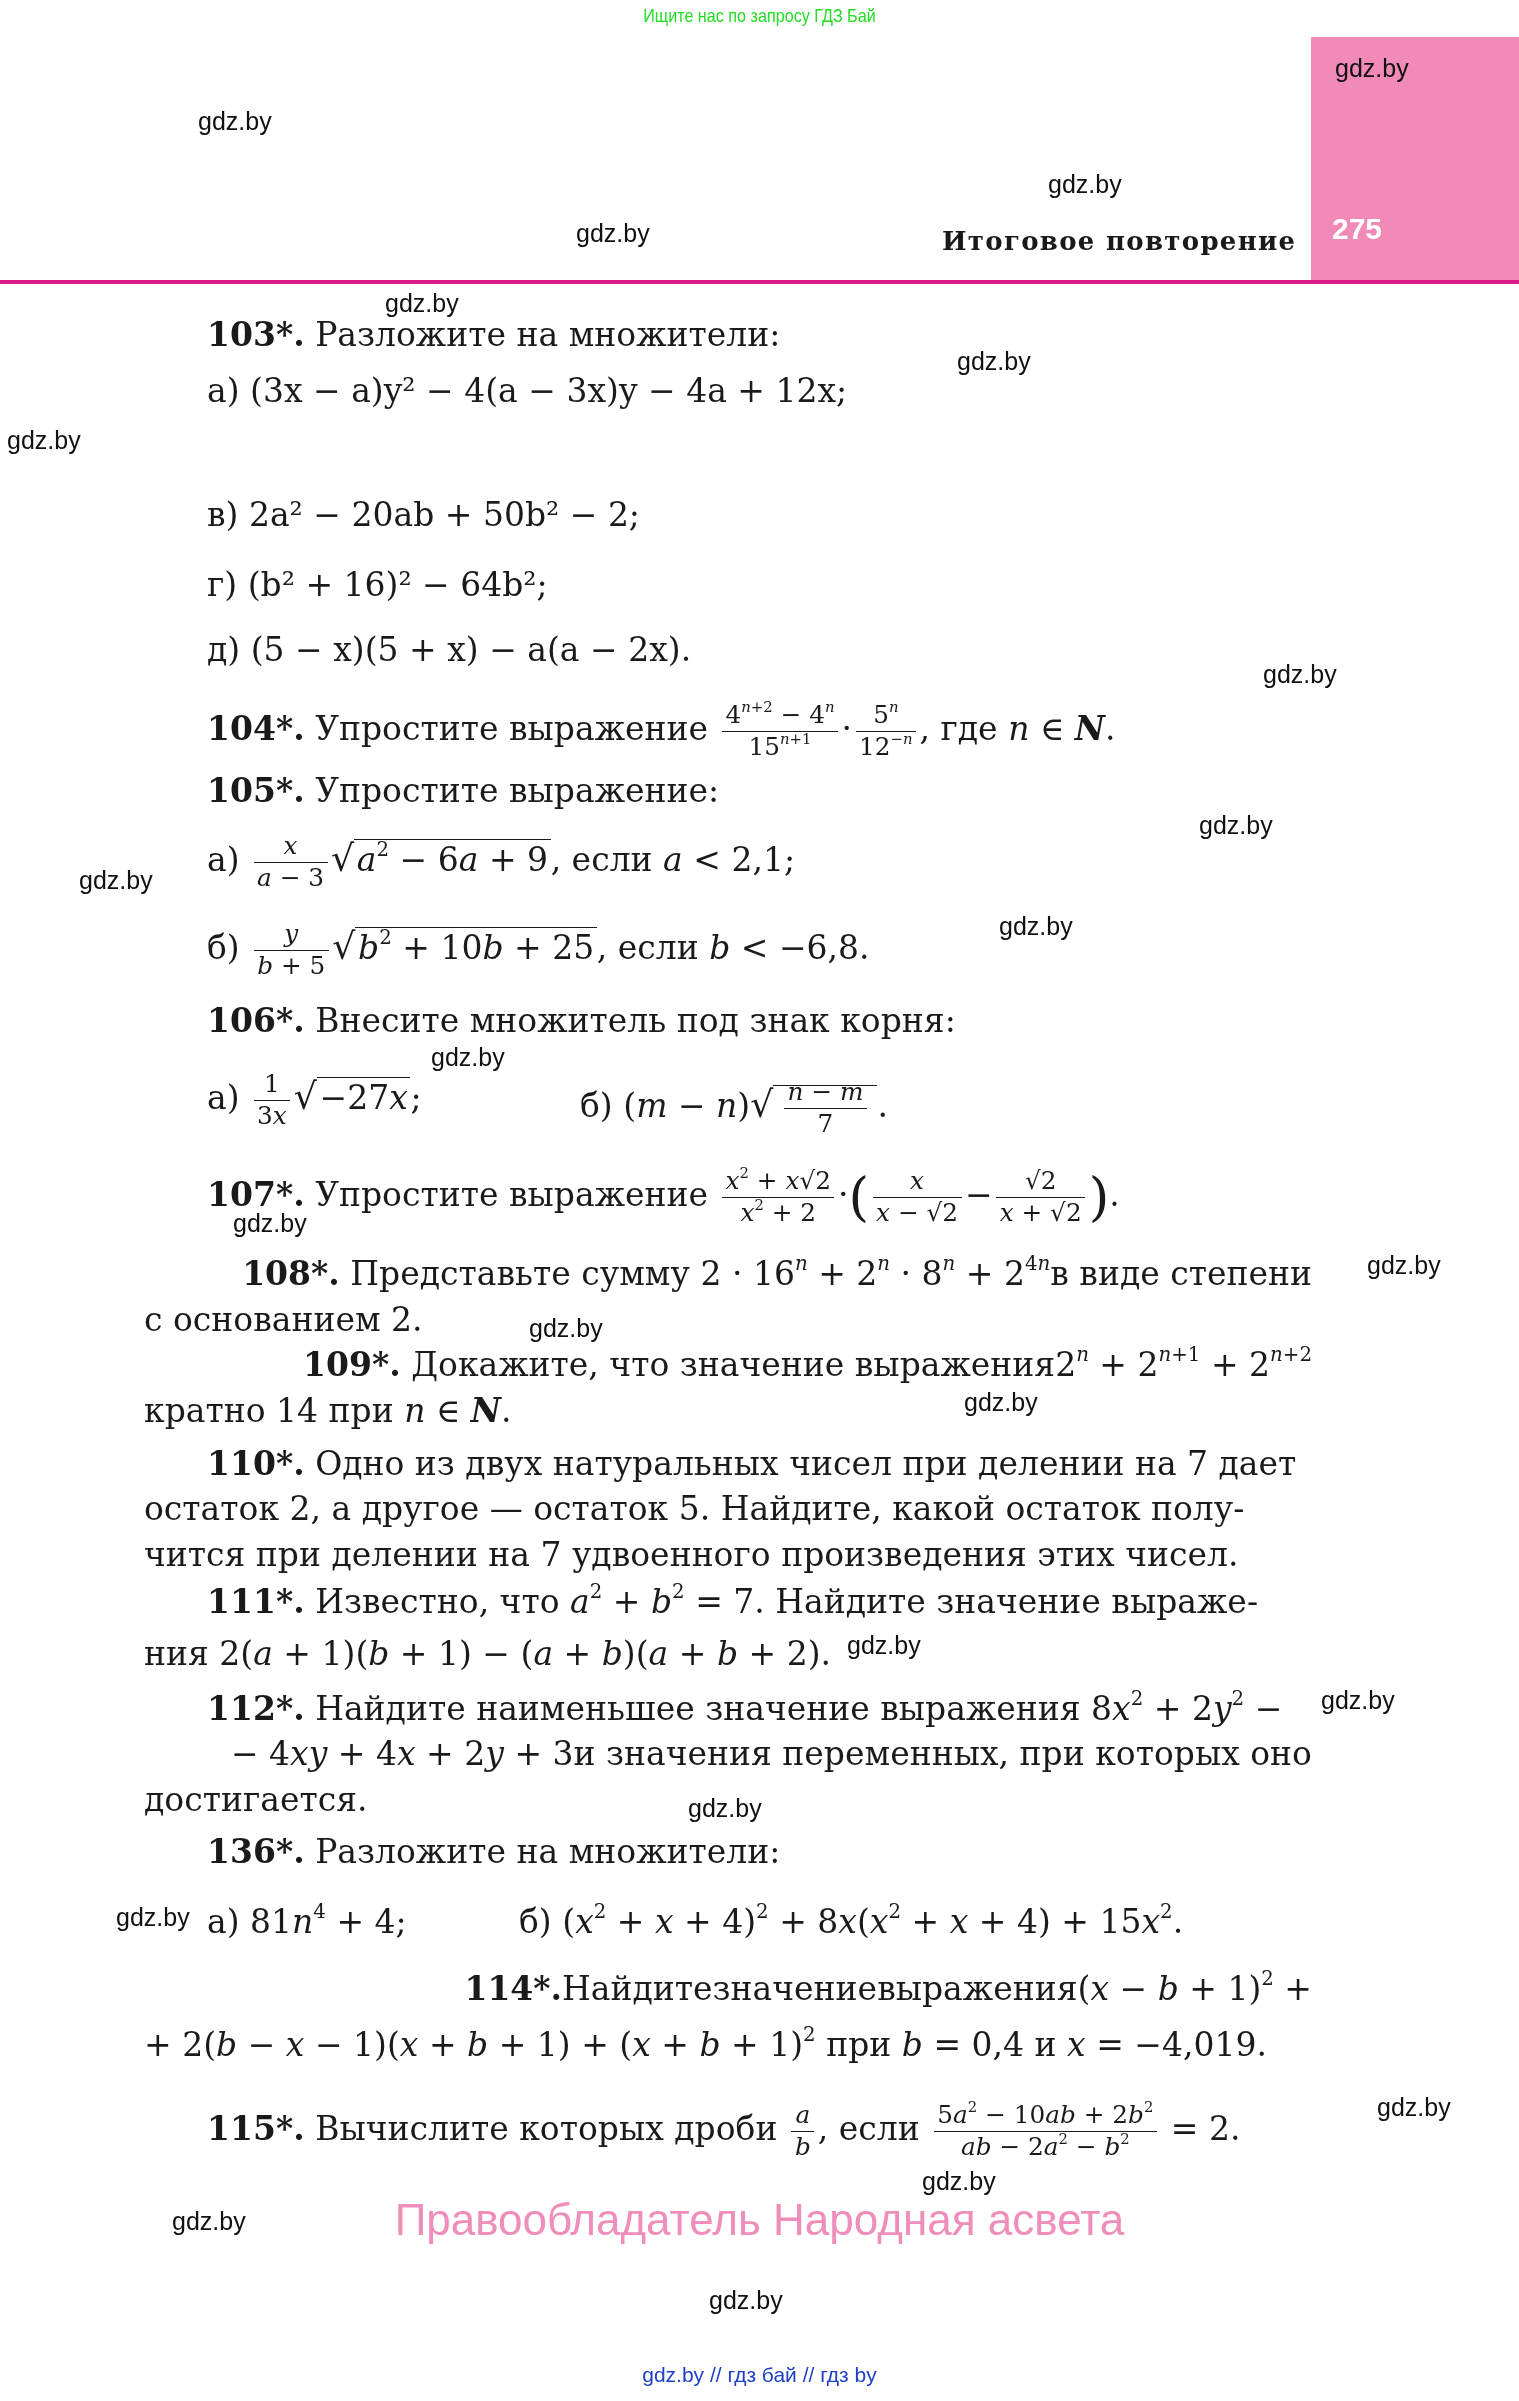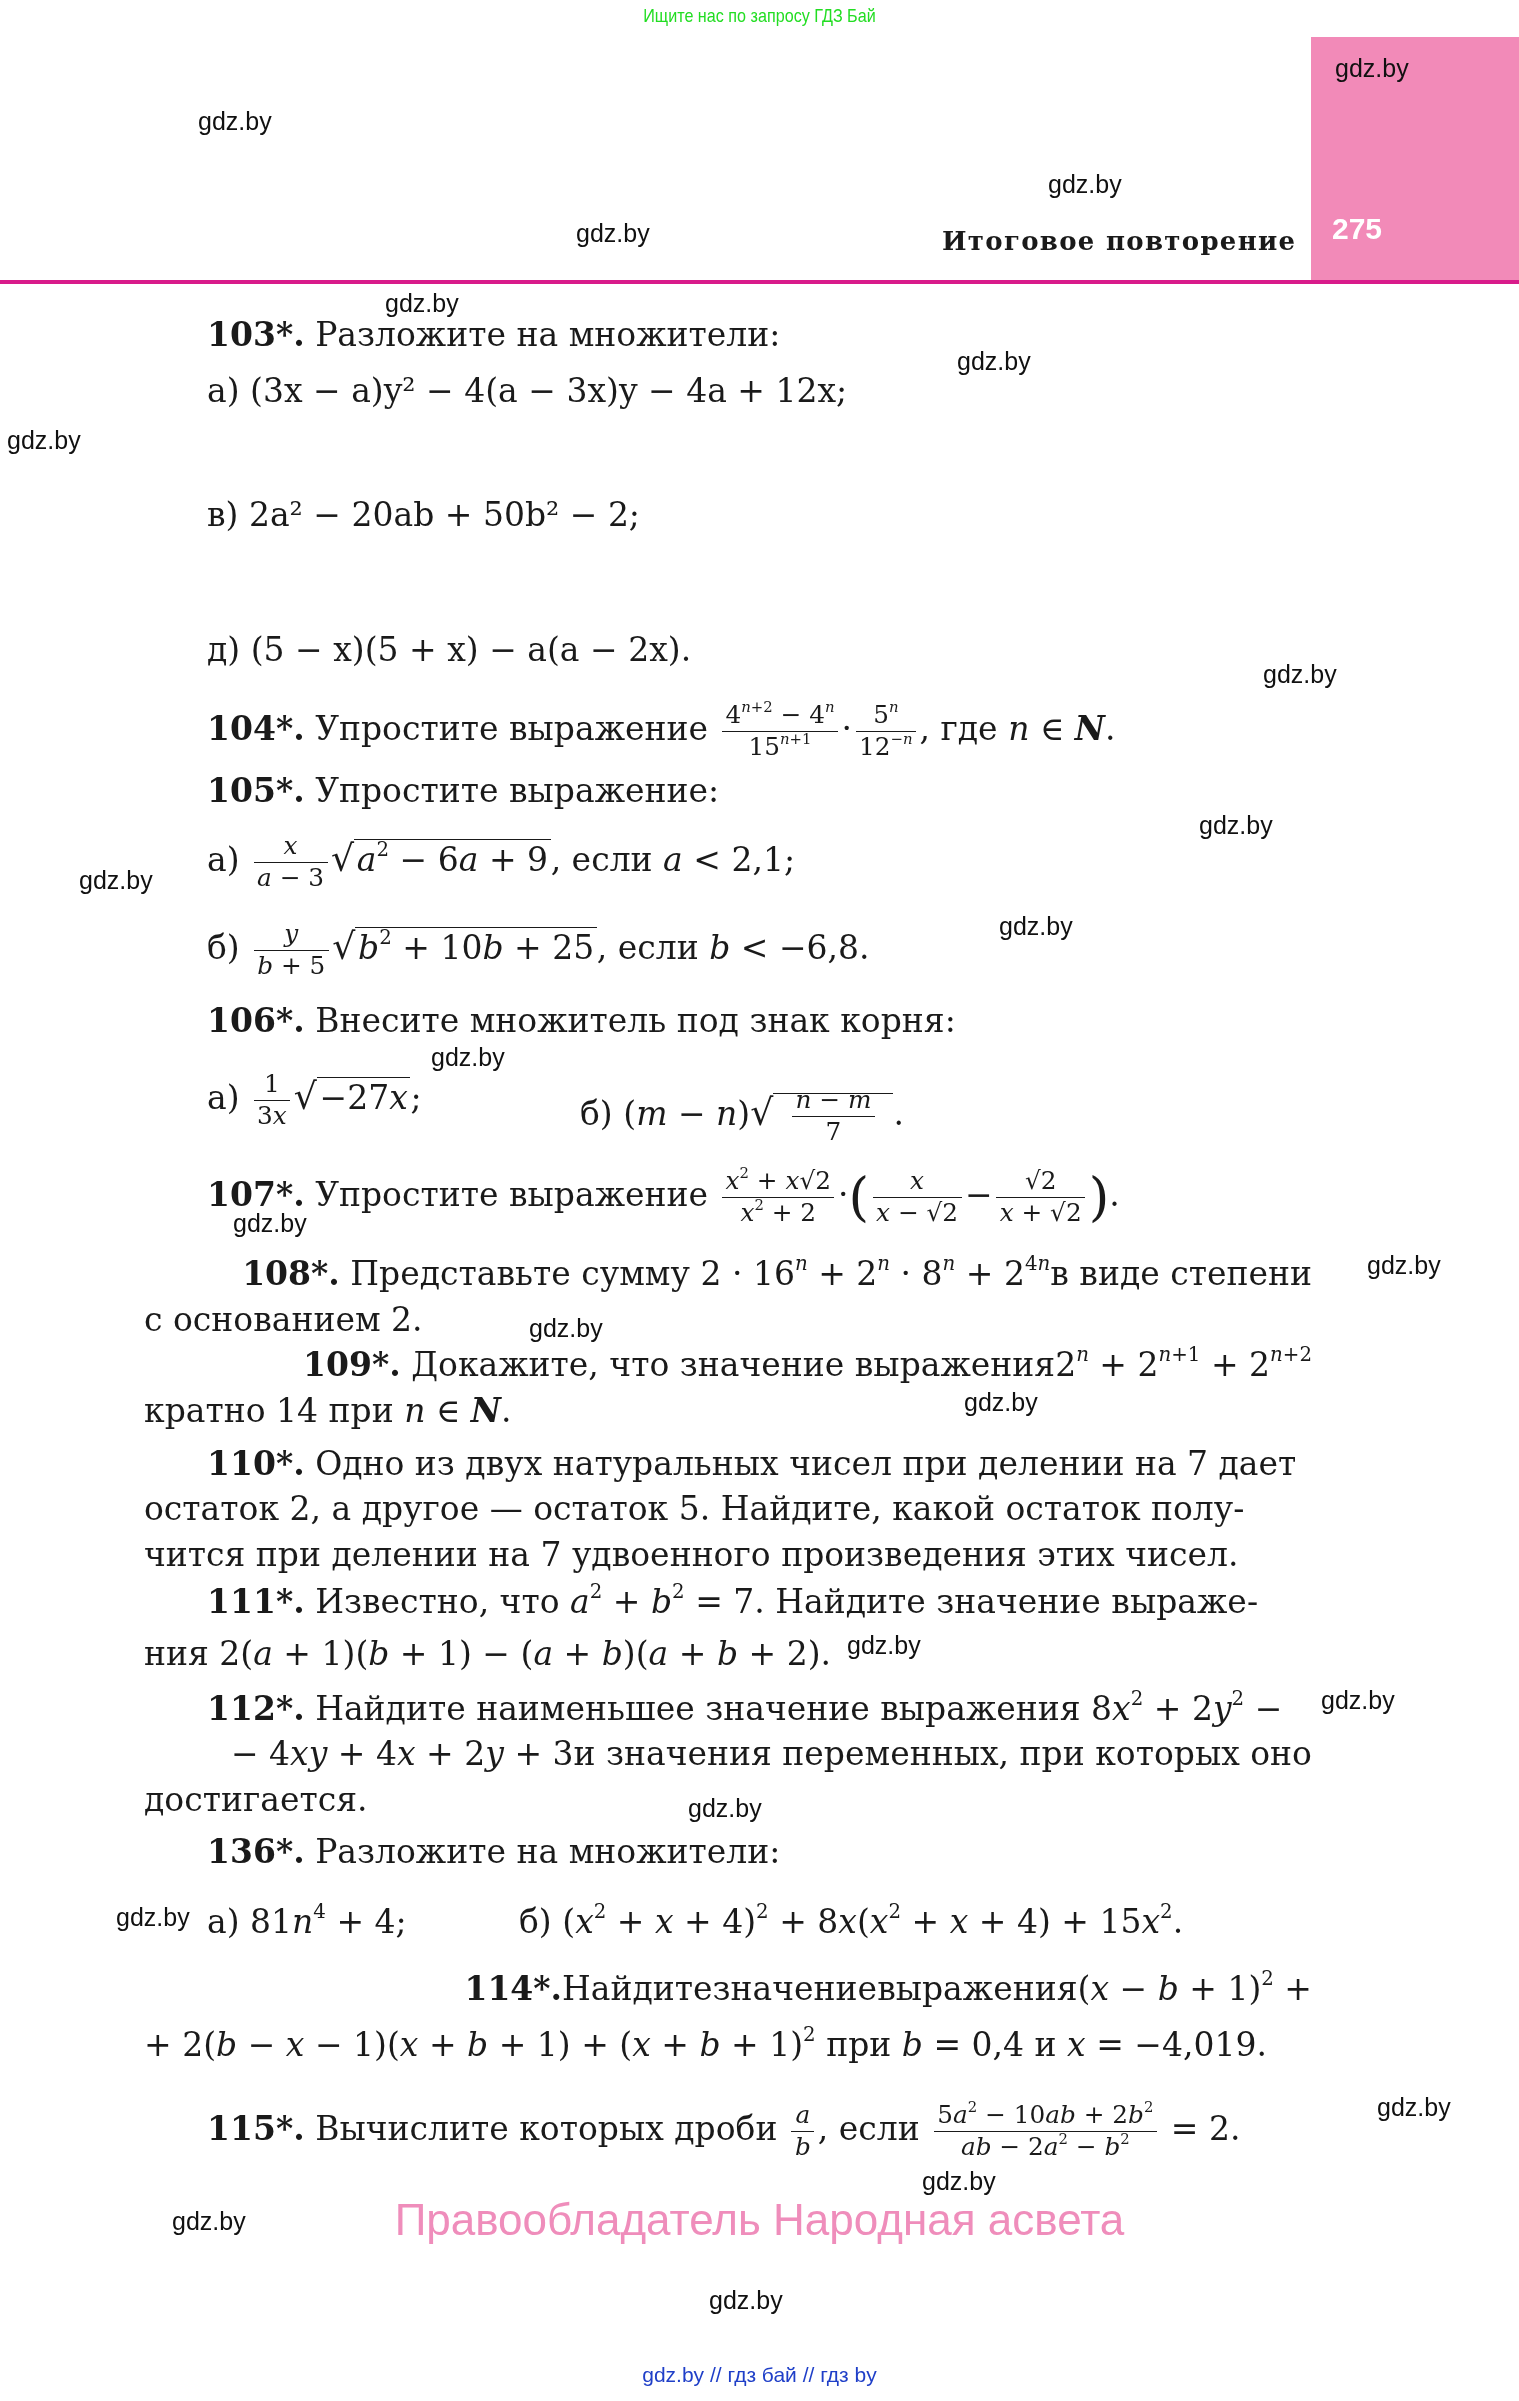--- a/index.html
+++ b/index.html
@@ -70,20 +70,23 @@
   <div class="line" style="left:63px;top:312px">
     <span class="num">103*.</span>
     <span>Разложите на множители:</span>
   </div>
   <div class="line" style="left:63px;top:368px">
     <span>а)</span> <span>(3x − a)y² − 4(a − 3x)y − 4a + 12x;</span>
   </div>
   <div class="line" style="left:63px;top:492px">
     <span>в)</span> <span>2a² − 20ab + 50b² − 2;</span>
   </div>
+  <div class="line" style="left:63px;top:562px">
+    <span>г)</span> <span>(b² + 16)² − 64b²;</span>
+  </div>
   <div class="line" style="left:63px;top:627px">
     <span>д)</span> <span>(5 − x)(5 + x) − a(a − 2x).</span>
   </div>
 
   <div class="line" style="left:63px;top:700px">
     <span class="num">104*.</span>
     <span>Упростите выражение</span>
     <span class="frac"><span class="n">4<sup><i>n</i>+2</sup> − 4<sup><i>n</i></sup></span><span>15<sup><i>n</i>+1</sup></span></span>·<span class="frac"><span class="n">5<sup><i>n</i></sup></span><span>12<sup>−<i>n</i></sup></span></span><span>, где</span> <i>n</i> ∈ <b><i>N</i></b>.
   </div>
 
@@ -103,21 +106,21 @@
   <div class="line" style="left:63px;top:998px">
     <span class="num">106*.</span>
     <span>Внесите множитель под знак корня:</span>
   </div>
   <div class="line" style="left:63px;top:1069px">
     <span>а)</span>
     <span class="frac"><span class="n">1</span><span>3<i>x</i></span></span><span class="rad">√</span><span class="sqrt">−27<i>x</i></span>;
   </div>
   <div class="line" style="left:436px;top:1069px">
     <span>б)</span>
-    (<i>m</i> − <i>n</i>)<span class="rad">√</span><span class="sqrt"><span class="frac" style="margin:16px"><span class="n"><i>n</i> − <i>m</i></span><span>7</span></span></span>.
+    (<i>m</i> − <i>n</i>)<span class="rad">√</span><span class="sqrt"><span class="frac" style="margin:8px"><span class="n"><i>n</i> − <i>m</i></span><span>7</span></span></span>.
   </div>
 
   <div class="line" style="left:63px;top:1166px">
     <span class="num">107*.</span>
     <span>Упростите выражение</span>
     <span class="frac"><span class="n"><i>x</i><sup>2</sup> + <i>x</i>√2</span><span><i>x</i><sup>2</sup> + 2</span></span>·<span style="font-size:1.6em;vertical-align:middle">(</span><span class="frac"><span class="n"><i>x</i></span><span><i>x</i> − √2</span></span>−<span class="frac"><span class="n">√2</span><span><i>x</i> + √2</span></span><span style="font-size:1.6em;vertical-align:middle">)</span>.
   </div>
 
   <div class="line just" style="left:63px;width:1105px;top:1251px">
     <span><span class="num">108*.</span> <span>Представьте сумму</span> 2 · 16<sup><i>n</i></sup> + 2<sup><i>n</i></sup> · 8<sup><i>n</i></sup> + 2<sup>4<i>n</i></sup></span>

